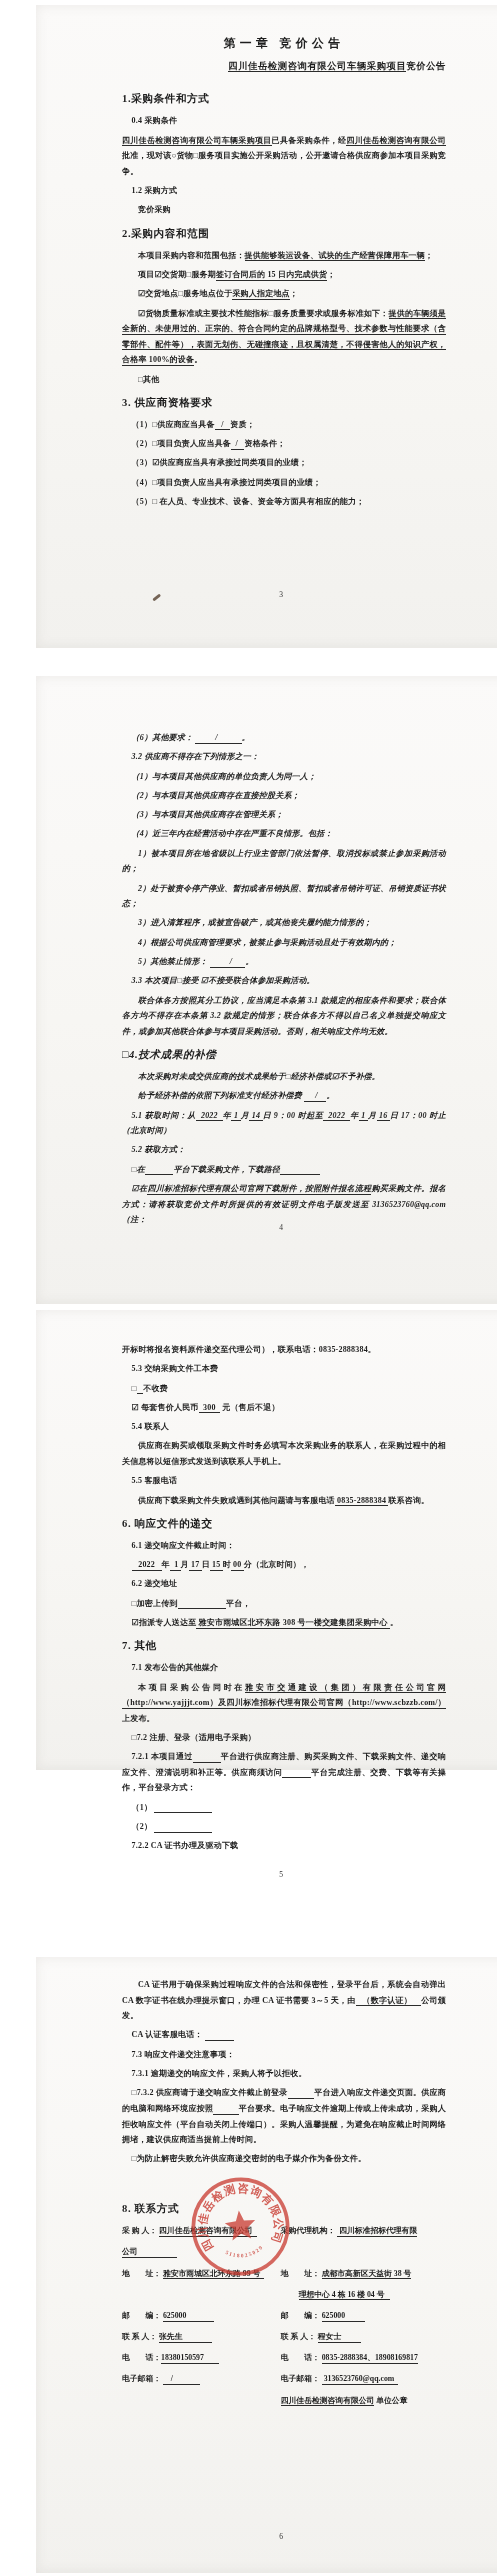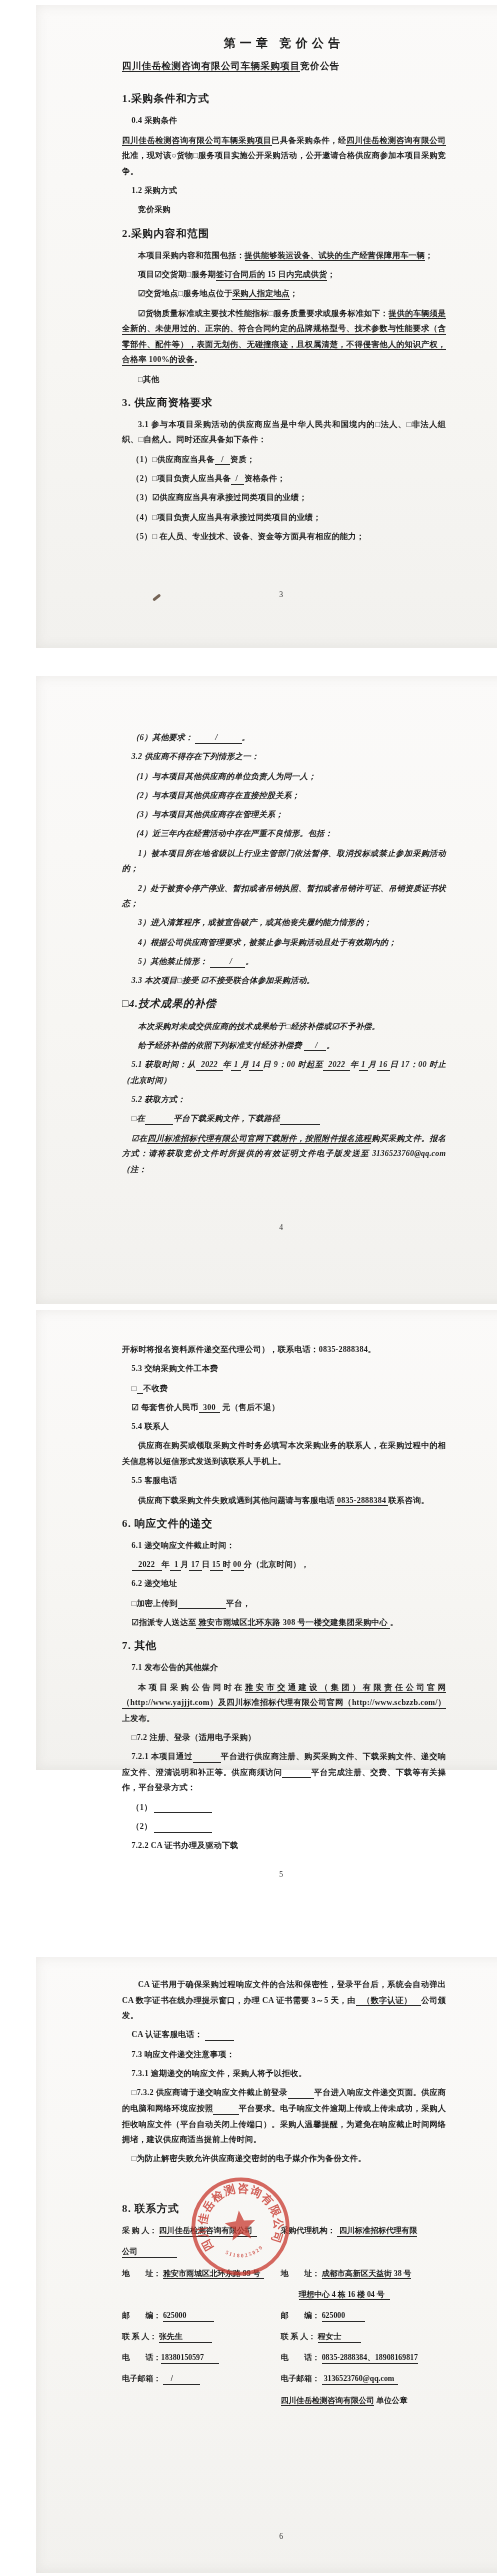--- a/index.html
+++ b/index.html
@@ -16,21 +16,21 @@
   .pad1{padding-top:31px;}
   .pad2{padding-top:54px;font-style:italic;}
   .pad3{padding-top:32px;}
   .pad4{padding-top:20px;}
   .l{font-size:8px;line-height:15.6px;margin:0 0 3.7px;letter-spacing:0.2px;}
   .j{text-align:justify;}
   .i1{text-indent:1.2em;}
   .i2{text-indent:2em;}
   .hd{font-size:10.6px;line-height:16px;margin:7.5px 0 6.2px;letter-spacing:0.6px;}
   .t1{font-size:11.8px;text-align:center;letter-spacing:4.4px;margin:0 0 7.5px;}
-  .t2{font-size:9.3px;text-align:left;margin:0 0 18.7px;letter-spacing:0.6px;}
+  .t2{font-size:9.3px;text-align:right;margin:0 0 18.7px;letter-spacing:0.6px;}
   .u{border-bottom:0.8px solid #2b2b2b;padding-bottom:0.6px;}
   .pagenum{position:absolute;left:0;right:0;text-align:center;font-size:7.5px;font-weight:normal;color:#333;}
   .crow{display:flex;font-size:7.8px;line-height:15px;margin-bottom:6.2px;}
   .cl{width:49%;white-space:nowrap;}
   .cr{width:51%;white-space:nowrap;}
   .cr-ind{padding-left:4.5em;}
   .penmark{position:absolute;left:116px;top:591px;width:9.3px;height:2.5px;background:#55402f;
            border-radius:1.9px;transform:rotate(-38deg);opacity:0.8;}
   .stamp{position:absolute;left:151px;top:216px;width:107px;height:107px;
          transform:rotate(-6deg);opacity:0.88;pointer-events:none;}
@@ -49,21 +49,20 @@
       <div class="l j"><span class="u">四川佳岳检测咨询有限公司车辆采购项目</span><span>已具备采购条件，经</span><span class="u">四川佳岳检测咨询有限公司</span><span>批准，现对该○货物□服务项目实施公开采购活动，公开邀请合格供应商参加本项目采购竞争。</span></div>
       <div class="l i1"><span>1.2 采购方式</span></div>
       <div class="l i2"><span>竞价采购</span></div>
       <div class="l hd"><span>2.采购内容和范围</span></div>
       <div class="l i2 j"><span>本项目采购内容和范围包括：</span><span class="u">提供能够装运设备、试块的生产经营保障用车一辆</span><span>；</span></div>
       <div class="l i2"><span>项目☑交货期□服务期</span><span class="u">签订合同后的 15 日内完成供货</span><span>；</span></div>
       <div class="l i2"><span>☑交货地点□服务地点位于</span><span class="u">采购人指定地点</span><span>；</span></div>
       <div class="l i2 j"><span>☑货物质量标准或主要技术性能指标□服务质量要求或服务标准如下：</span><span class="u">提供的车辆须是全新的、未使用过的、正宗的、符合合同约定的品牌规格型号、技术参数与性能要求（含零部件、配件等），表面无划伤、无碰撞痕迹，且权属清楚，不得侵害他人的知识产权，合格率 100%的设备</span><span>。</span></div>
       <div class="l i2"><span>□其他</span></div>
       <div class="l hd"><span>3.  供应商资格要求</span></div>
-      <div class="l i2 j"><span>3.1 参与本项目采购活动的供应商应当是中华人民共和国境内的□法人、□非法人组织、□自然人。同时还应具备如下条件：</span></div>
       <div class="l i1"><span>（1）□供应商应当具备</span><span class="u">&nbsp;&nbsp;&nbsp;/&nbsp;&nbsp;&nbsp;</span><span>资质；</span></div>
       <div class="l i1"><span>（2）□项目负责人应当具备</span><span class="u">&nbsp;&nbsp;/&nbsp;&nbsp;&nbsp;</span><span>资格条件；</span></div>
       <div class="l i1"><span>（3）☑供应商应当具有承接过同类项目的业绩；</span></div>
       <div class="l i1"><span>（4）□项目负责人应当具有承接过同类项目的业绩；</span></div>
       <div class="l i1"><span>（5）□ 在人员、专业技术、设备、资金等方面具有相应的能力；</span></div>
     </div>
     <div class="pagenum" style="top:585px">3</div>
     <div class="penmark"></div>
   </section>
 
@@ -74,20 +73,21 @@
       <div class="l i1"><span>（1）与本项目其他供应商的单位负责人为同一人；</span></div>
       <div class="l i1"><span>（2）与本项目其他供应商存在直接控股关系；</span></div>
       <div class="l i1"><span>（3）与本项目其他供应商存在管理关系；</span></div>
       <div class="l i1"><span>（4）近三年内在经营活动中存在严重不良情形。包括：</span></div>
       <div class="l i2 j"><span>1）被本项目所在地省级以上行业主管部门依法暂停、取消投标或禁止参加采购活动的；</span></div>
       <div class="l i2 j"><span>2）处于被责令停产停业、暂扣或者吊销执照、暂扣或者吊销许可证、吊销资质证书状态；</span></div>
       <div class="l i2"><span>3）进入清算程序，或被宣告破产，或其他丧失履约能力情形的；</span></div>
       <div class="l i2"><span>4）根据公司供应商管理要求，被禁止参与采购活动且处于有效期内的；</span></div>
       <div class="l i2"><span>5）其他禁止情形： </span><span class="u">&nbsp;&nbsp;&nbsp;&nbsp;&nbsp;&nbsp;&nbsp;&nbsp;&nbsp;/&nbsp;&nbsp;&nbsp;&nbsp;&nbsp;&nbsp;</span><span>。</span></div>
       <div class="l i1"><span>3.3 本次项目□接受 ☑不接受联合体参加采购活动。</span></div>
+      <div class="l i2 j"><span>联合体各方按照其分工协议，应当满足本条第 3.1 款规定的相应条件和要求；联合体各方均不得存在本条第 3.2 款规定的情形；联合体各方不得以自己名义单独提交响应文件，或参加其他联合体参与本项目采购活动。否则，相关响应文件均无效。</span></div>
       <div class="l hd"><span>□4.技术成果的补偿</span></div>
       <div class="l i2"><span>本次采购对未成交供应商的技术成果给于□经济补偿或☑不予补偿。</span></div>
       <div class="l i2"><span>给予经济补偿的依照下列标准支付经济补偿费 </span><span class="u">&nbsp;&nbsp;&nbsp;&nbsp;&nbsp;/&nbsp;&nbsp;&nbsp;&nbsp;</span><span>。</span></div>
       <div class="l i1 j"><span>5.1 获取时间：从</span><span class="u">&nbsp;&nbsp;2022&nbsp;&nbsp;</span><span>年</span><span class="u">&nbsp;1&nbsp;</span><span>月</span><span class="u">&nbsp;14&nbsp;</span><span>日 9：00 时起至</span><span class="u">&nbsp;&nbsp;2022&nbsp;&nbsp;</span><span>年</span><span class="u">&nbsp;1&nbsp;</span><span>月</span><span class="u">&nbsp;16&nbsp;</span><span>日 17：00 时止（北京时间）</span></div>
       <div class="l i1"><span>5.2 获取方式：</span></div>
       <div class="l i1"><span>□在</span><span class="u">&nbsp;&nbsp;&nbsp;&nbsp;&nbsp;&nbsp;&nbsp;&nbsp;&nbsp;&nbsp;&nbsp;&nbsp;&nbsp;</span><span>平台下载采购文件，下载路径</span><span class="u">&nbsp;&nbsp;&nbsp;&nbsp;&nbsp;&nbsp;&nbsp;&nbsp;&nbsp;&nbsp;&nbsp;&nbsp;&nbsp;&nbsp;&nbsp;&nbsp;&nbsp;&nbsp;</span></div>
       <div class="l i1 j"><span>☑在</span><span class="u">四川标准招标代理有限公司官网下载附件，按照附件报名流程</span><span>购买采购文件。报名方式：请将获取竞价文件时所提供的有效证明文件电子版发送至 3136523760@qq.com（注：</span></div>
     </div>
     <div class="pagenum" style="top:547px">4</div>
   </section>

